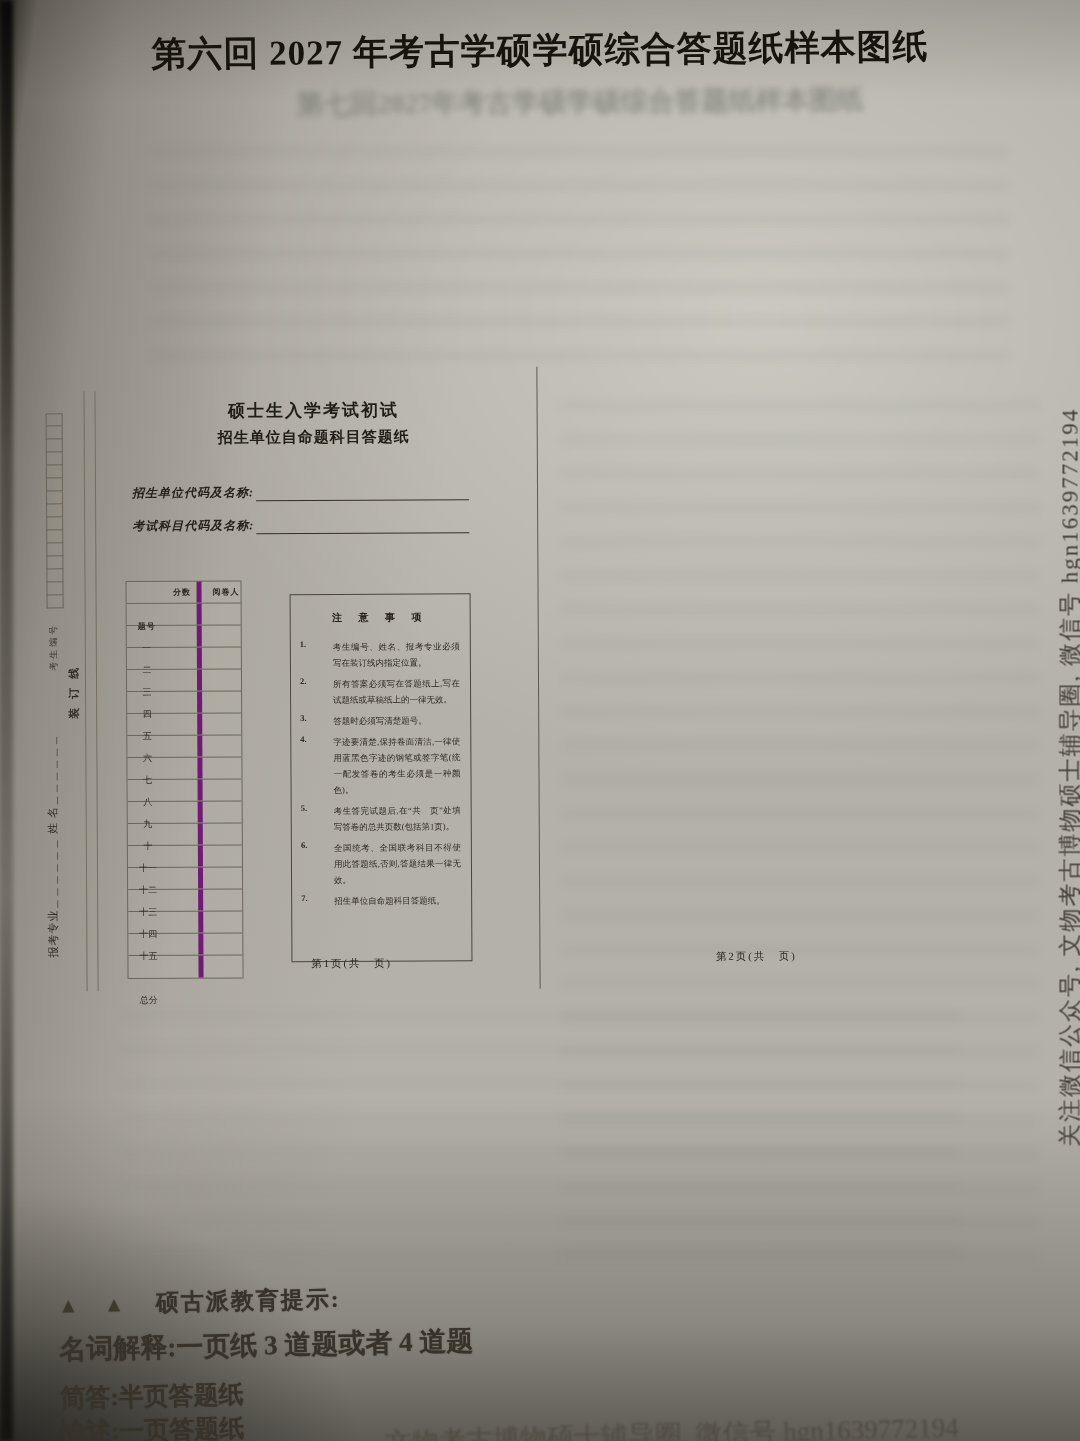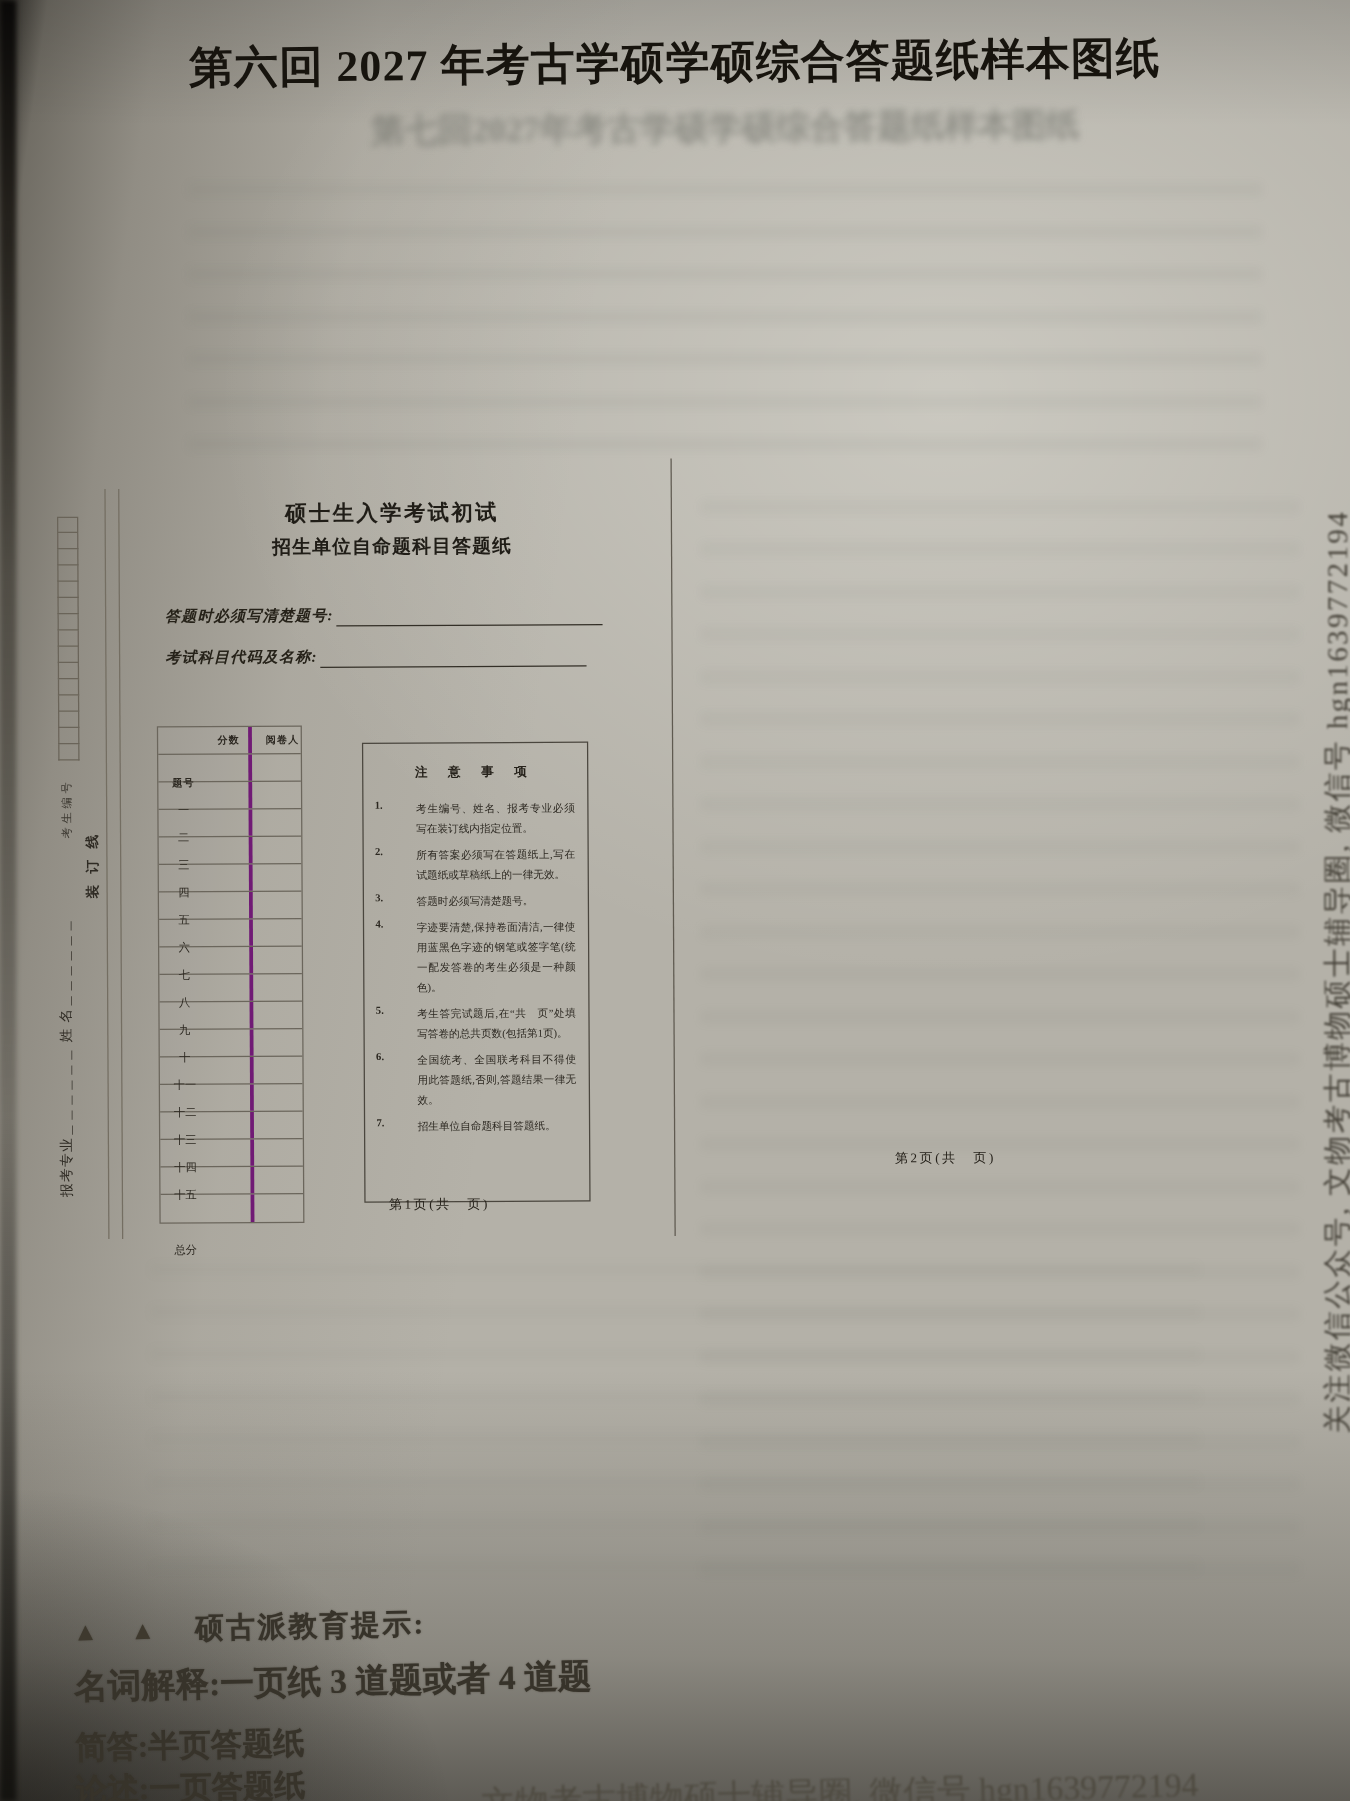--- a/index.html
+++ b/index.html
@@ -46,33 +46,33 @@
   .h2{position:absolute;top:62px;left:70px;width:410px;text-align:center;font-weight:bold;font-size:15px;letter-spacing:1px;}
   .field{position:absolute;left:93px;font-size:12px;font-weight:bold;font-style:italic;letter-spacing:1px;color:#262219;}
   .f1{top:118px;} .f2{top:151px;}
   .fblank{display:inline-block;width:213px;height:13px;border-bottom:1.6px solid #332f27;margin-left:2px;vertical-align:bottom;}
   
   .stable{position:absolute;left:86px;top:214px;width:114px;border:1px solid #6b665c;background:rgba(255,255,250,.04);}
   .trow{display:flex;height:22px;border-bottom:1px solid #6b665c;box-sizing:border-box;}
   .trow:last-child{border-bottom:none;}
   .tcell{display:flex;align-items:center;justify-content:center;font-size:9px;color:#2c2821;}
   .c1{width:41px;border-right:1px solid #6b665c;box-sizing:border-box;margin-top:44px;}
-  .c2{width:34px;border-right:3px solid #701a75;box-sizing:border-box;}
+  .c2{width:34px;border-right:5px solid #701a75;box-sizing:border-box;}
   .c3{flex:1;margin-left:10px;}
   .thead .tcell{font-size:8px;letter-spacing:1px;font-weight:bold;}
   
   .notice{position:absolute;left:250px;top:228px;width:181px;height:368px;border:1.5px solid #4a463e;box-sizing:border-box;}
   .ntitle{margin-top:16px;text-align:center;font-weight:bold;font-size:10px;letter-spacing:7px;color:#26221b;}
   .nlist{margin:14px 10px 0 9px;}
   .nitem{display:flex;margin-bottom:5px;}
   .nnum{width:12px;flex:none;font-size:8.5px;color:#2c2821;font-weight:bold;}
   .ntext{flex:1;font-size:8.5px;line-height:16px;color:#2c2821;text-align:justify;margin-left:21px;}
   .pfoot{position:absolute;font-size:10.5px;letter-spacing:2px;color:#26221b;text-align:center;}
   .pf1{left:210px;top:591px;width:200px;}
-  .pf2{left:625px;top:556px;width:180px;}
+  .pf2{left:625px;top:586px;width:180px;}
   
   .tips{position:absolute;left:58px;top:1284px;width:520px;transform:rotate(-1.2deg);color:#37332a;
     text-shadow:0 0 1.2px rgba(55,50,40,.7);}
   .tipline{position:absolute;left:0;white-space:nowrap;}
   .t0{top:0;font-size:23px;font-weight:bold;letter-spacing:2px;}
   .t0 .tri{font-size:20px;margin-right:24px;color:#3e392e;}
   .t0 .tri2{margin-right:30px;}
   .t1{top:42px;font-size:27px;font-weight:bold;}
   .t2{top:92px;font-size:25px;font-weight:bold;}
   .t3{top:126px;font-size:25px;font-weight:bold;}
@@ -117,21 +117,21 @@
   <div class="vrot bind-label">装订线</div>
   <div class="vrot name-major"><span>报考专业</span><span>＿＿＿＿＿＿</span> <span>姓  名</span><span>＿＿＿＿＿＿</span></div>
 
   <div class="vl vl1"></div>
   <div class="vl vl2"></div>
   <div class="divider"></div>
 
   <div class="h1">硕士生入学考试初试</div>
   <div class="h2">招生单位自命题科目答题纸</div>
 
-  <div class="field f1"><span>答题时必须写清楚题号:</span><span class="fblank"></span></div>
+  <div class="field f1"><span>招生单位代码及名称:</span><span class="fblank"></span></div>
   <div class="field f2"><span>考试科目代码及名称:</span><span class="fblank"></span></div>
 
   <div class="stable">
       <div class="trow thead">
         <div class="tcell c1">题号</div>
         <div class="tcell c2">分数</div>
         <div class="tcell c3">阅卷人</div>
       </div>
       <div class="trow">
         <div class="tcell c1">一</div>

